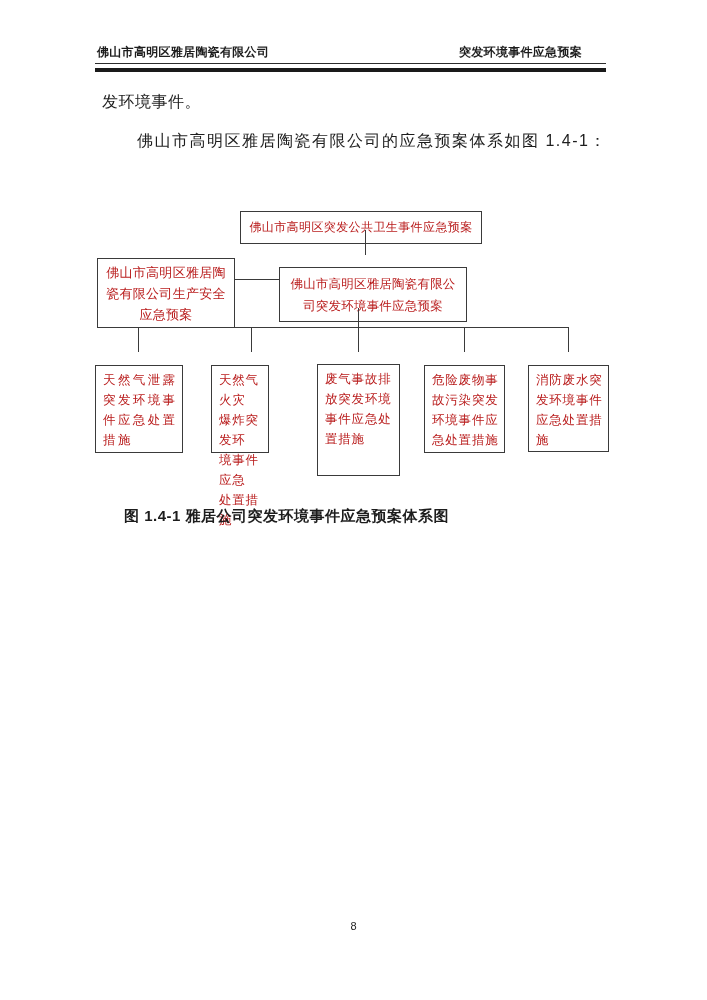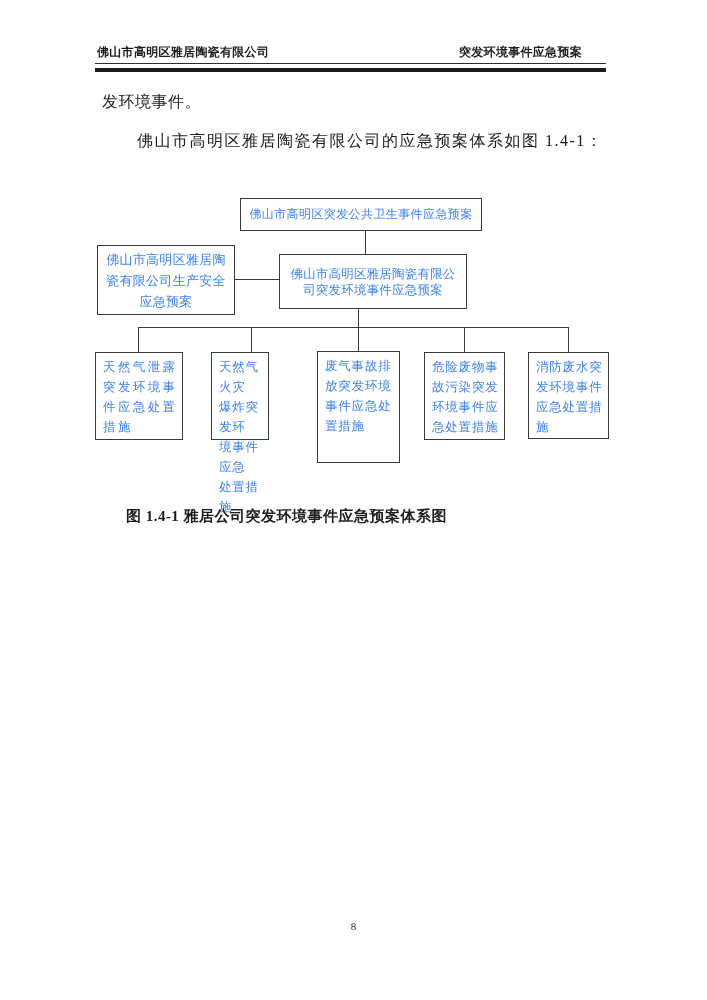--- a/index.html
+++ b/index.html
@@ -5,21 +5,21 @@
   html, body {
     margin: 0;
     padding: 0;
     background: #ffffff;
   }
   .page {
     position: relative;
     width: 707px;
     height: 1000px;
     background: #ffffff;
-    font-family: Liberation Serif, serif;
+    font-family: Liberation Sans, sans-serif;
     color: #1d1d1d;
     overflow: hidden;
   }
   
   .header-left {
     position: absolute;
     left: 97px;
     top: 44px;
     font-size: 12px;
     font-weight: bold;
@@ -72,25 +72,26 @@
   .dbox {
     position: absolute;
     box-sizing: border-box;
     border: 1px solid #3a3a3a;
     background: #ffffff;
     display: flex;
     align-items: center;
     justify-content: center;
     text-align: center;
     white-space: pre-line;
-    color: #3b82f6;
+    color: #b91c1c;
+    margin-top: 13px;
   }
   .box-top    { left: 240px; top: 198px; width: 242px; height: 33px; font-size: 12px;   letter-spacing: 0.4px; }
   .box-left   { left: 97px;  top: 245px; width: 138px; height: 70px; font-size: 13px;   letter-spacing: 0.3px; line-height: 21px; }
-  .box-middle { left: 279px; top: 254px; width: 188px; height: 55px; font-size: 12.5px; letter-spacing: 0.2px; line-height: 16px; }
+  .box-middle { left: 279px; top: 254px; width: 188px; height: 55px; font-size: 12.5px; letter-spacing: 0.2px; line-height: 22px; }
   .leaf {
     align-items: flex-start;
     justify-content: flex-start;
     text-align: left;
     font-size: 12.5px;
     line-height: 20px;
     padding: 4px 3px 0 7px;
   }
   .leaf-0 { left: 95px;  top: 352px; width: 88px; height: 88px; letter-spacing: 2.4px; }
   .leaf-1 { left: 211px; top: 352px; width: 58px; height: 88px; letter-spacing: 0.8px; }

